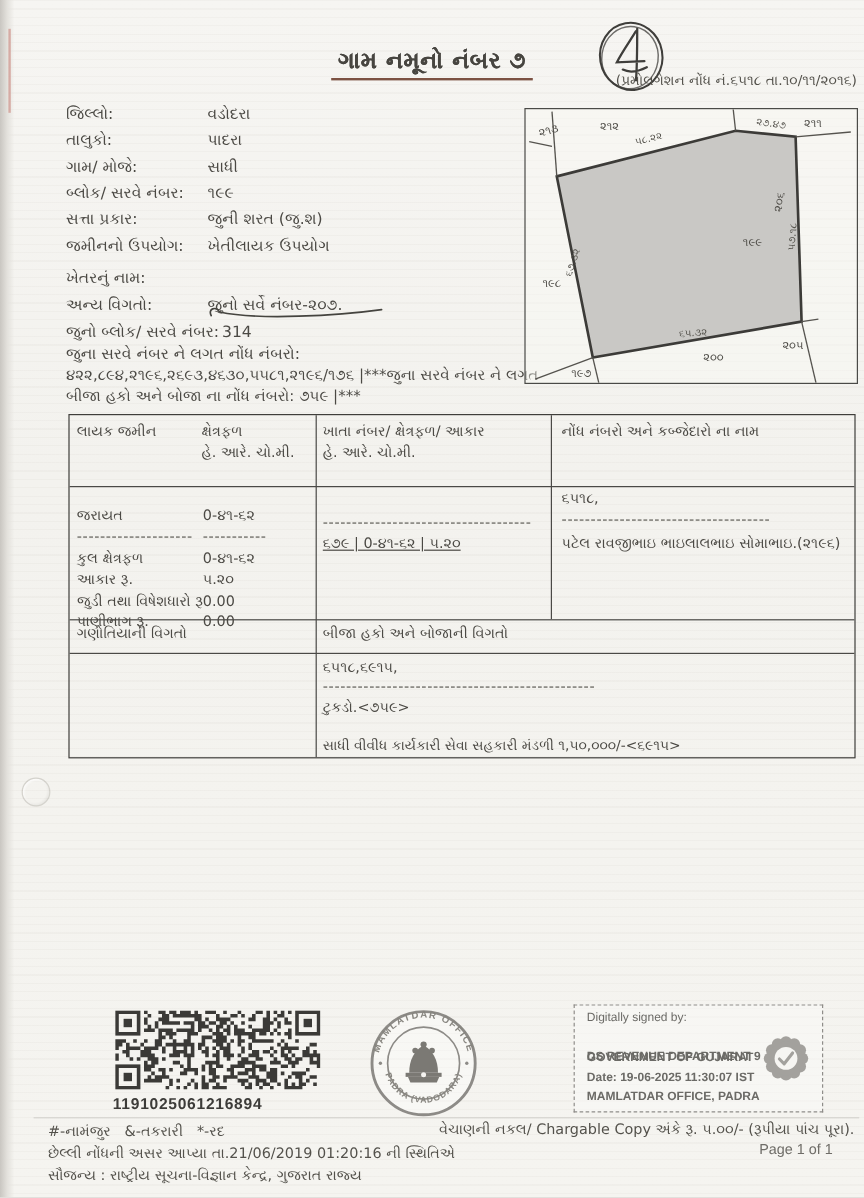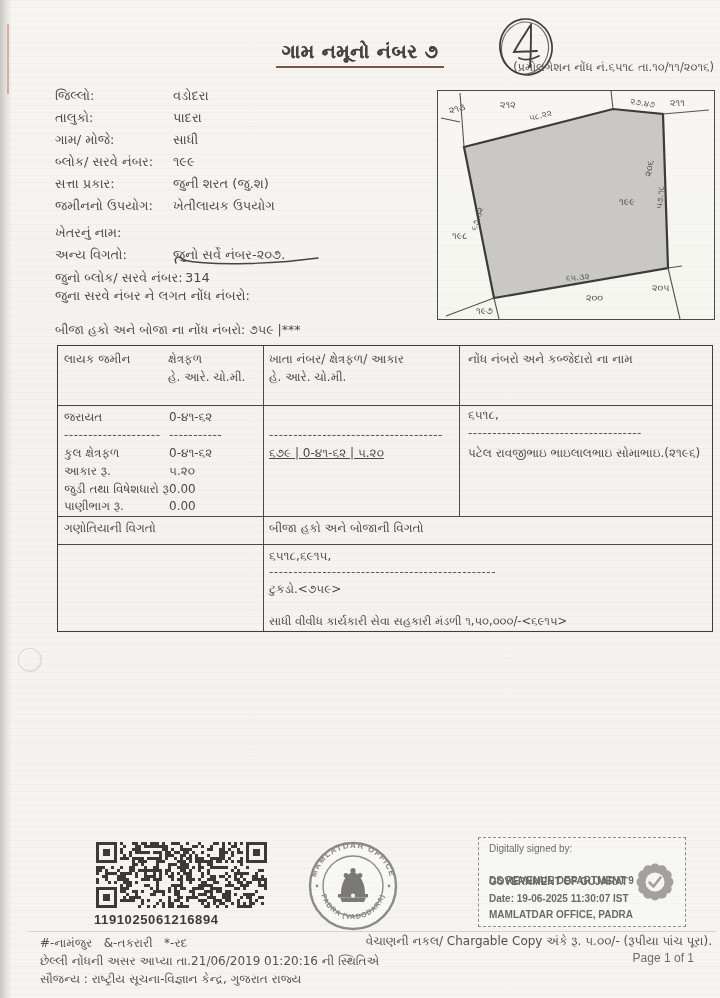--- a/index.html
+++ b/index.html
@@ -32,21 +32,21 @@
   .notes-line2{left:55px;top:322px;width:580px;font-size:12.5px;white-space:nowrap;}
   .map-box{left:437px;top:90px;width:276px;height:228px;border:1.5px solid #4a4a47;background:rgba(250,249,246,.4);}
   .map-box svg{display:block;}
   .sketch-num{font-size:9.5px;fill:#4c4a45;}
   .sketch-meas{font-size:8.5px;fill:#55534d;}
   .rec-table{left:57px;top:345px;width:654px;height:285px;border:1.5px solid #3f3e3b;}
   .tcell{position:absolute;font-size:12px;white-space:nowrap;}
   .vline{position:absolute;width:1.2px;background:#4a4946;}
   .hline{position:absolute;height:1.3px;background:#4a4946;}
   .dashes{color:#5a5852;letter-spacing:.5px;}
-  .trow .lbl{display:inline-block;width:105px;}
+  .trow .lbl{display:inline-block;width:105px;margin-top:12px;}
   .qr-num{left:94px;top:912px;font-size:13px;font-weight:bold;color:#3c3b38;letter-spacing:.6px;
     font-family:"Liberation Sans",sans-serif;}
   .sig-box{left:478px;top:837px;width:206px;height:88px;border:1.6px dashed #8f8d89;
     background:rgba(250,250,248,.5);}
   .sig-line{position:absolute;left:10px;font-size:10px;font-weight:bold;color:#6b6a66;
     font-family:"Liberation Sans",sans-serif;white-space:nowrap;}
   .foot{font-size:12px;color:#53514b;white-space:pre;}
   .foot-sep{left:28px;top:931px;width:688px;height:1px;background:rgba(90,85,75,.18);}
   .page-num{font-size:12px;color:#6e6c67;font-family:"Liberation Sans",sans-serif;}
 </style>
@@ -81,20 +81,21 @@
     <div class="frow" style="top:137px"><span class="lbl">ખેતરનું નામ:</span><span class="val"></span></div>
     <div class="frow" style="top:159px"><span class="lbl">અન્ય વિગતો:</span><span class="val">જુનો સર્વે નંબર-૨૦૭.</span></div>
     <div class="frow" style="top:182px"><span class="lbl" style="width:130px">જુનો બ્લોક/ સરવે નંબર:</span><span class="val">314</span></div>
   </div>
 
   <svg class="abs" style="left:170px;top:254px;" width="152" height="16" viewBox="0 0 152 16">
     <path d="M6,9 C3,3 10,1 13,6 C45,13 112,9 148,4" fill="none" stroke="#45443f" stroke-width="1.4" stroke-linecap="round"></path>
   </svg>
 
   <div class="abs notes-lbl">જુના સરવે નંબર ને લગત નોંધ નંબરો:</div>
+  <div class="abs notes-line">૪૨૨,૮૯૪,૨૧૯૬,૨૬૯૩,૪૬૩૦,૫૫૮૧,૨૧૯૬/૧૭૬ |***જુના સરવે નંબર ને લગત</div>
   <div class="abs notes-line2">બીજા હકો અને બોજા ના નોંધ નંબરો: ૭૫૯ |***</div>
 
   <div class="abs map-box">
     <svg width="276" height="228" viewBox="0 0 276 228">
       <polygon points="26,56 175,18 225,23 230,177 56,207" fill="#c9c8c5" stroke="#3c3b38" stroke-width="2.2"></polygon>
       <g stroke="#55534e" stroke-width="1.1">
         <line x1="173" y1="0" x2="175" y2="18"></line>
         <line x1="22" y1="2" x2="26" y2="56"></line>
         <line x1="3" y1="27" x2="22" y2="31"></line>
         <line x1="56" y1="207" x2="8" y2="225"></line>

